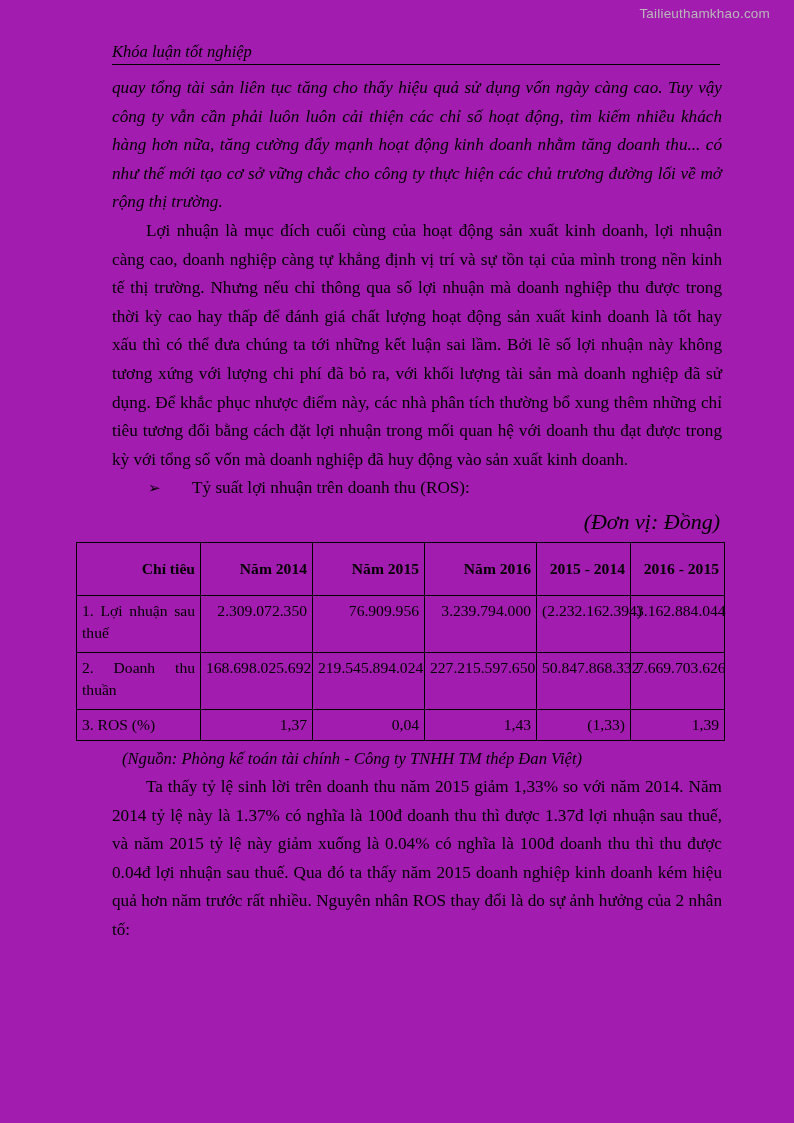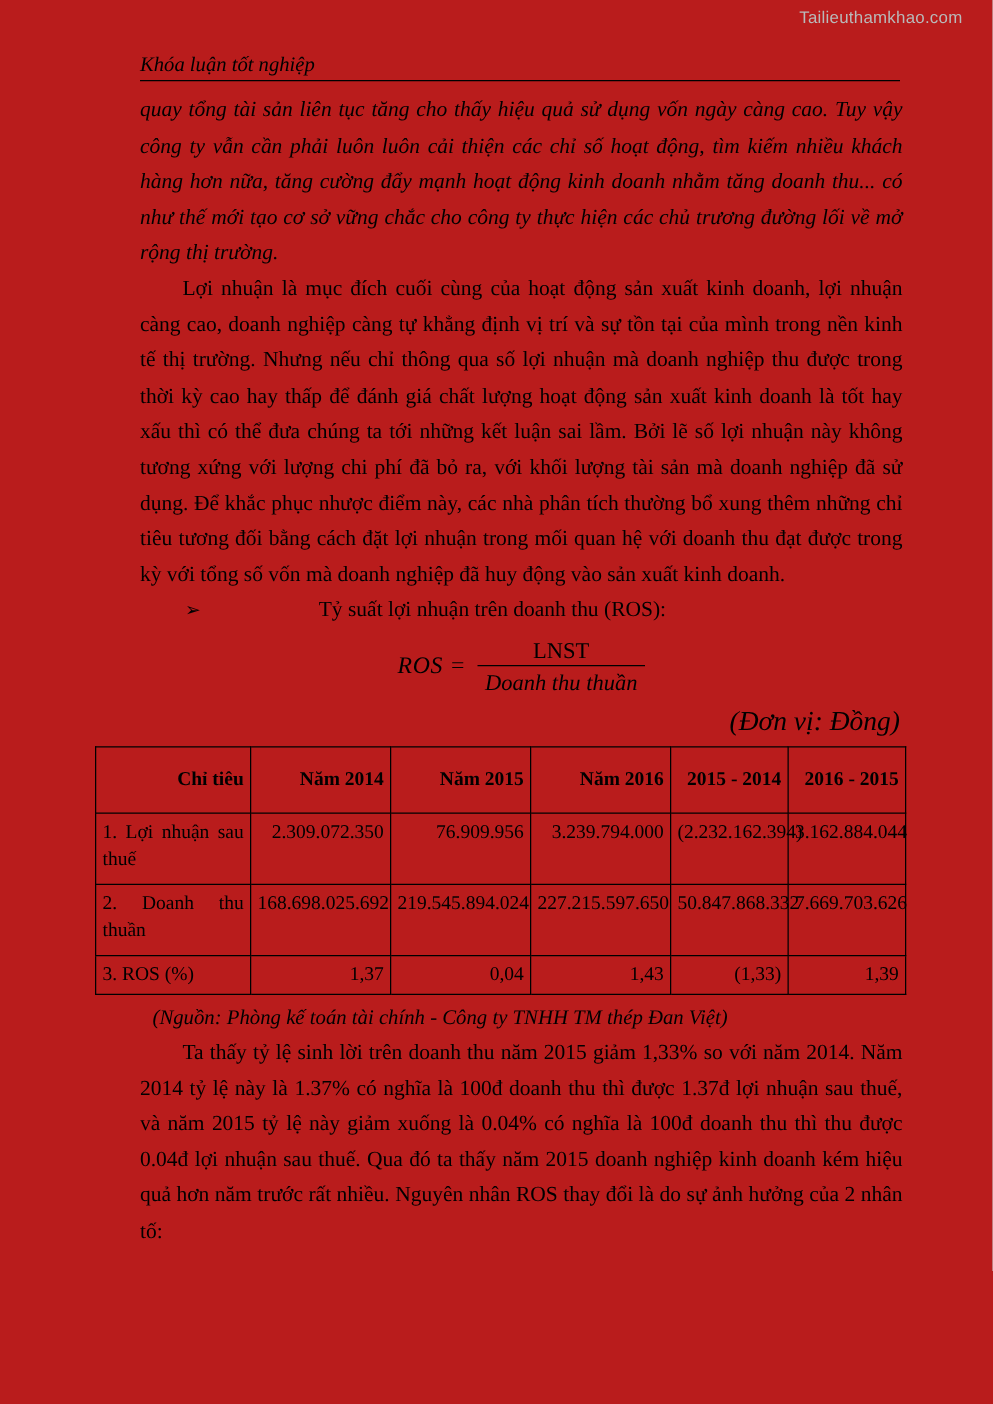--- a/index.html
+++ b/index.html
@@ -4,21 +4,21 @@
 <style>
   html, body {
     margin: 0;
     padding: 0;
     background: #c8c8c8;
   }
   .page {
     position: relative;
     width: 794px;
     height: 1123px;
-    background: #b91c1c;
+    background: #a21caf;
     margin: 0 auto;
     overflow: hidden;
     font-family: "Liberation Serif", "DejaVu Serif", serif;
     color: #000000;
     box-sizing: border-box;
   }
   .watermark {
     position: absolute;
     top: 6px;
     right: 24px;
@@ -81,21 +81,21 @@
     display: flex;
     align-items: baseline;
   }
   .bullet-mark {
     display: inline-block;
     width: 16px;
     margin-left: 36px;
     font-family: "DejaVu Sans", sans-serif;
     font-size: 15px;
   }
-  .bullet-text { margin-left: 91px; }
+  .bullet-text { margin-left: 28px; }
 
   
   .formula {
     display: flex;
     justify-content: center;
     align-items: center;
     margin-top: 6px;
     font-style: italic;
     font-size: 19px;
   }
@@ -216,28 +216,20 @@
     <p class="para italic noindent">quay tổng tài sản liên tục tăng cho thấy hiệu quả sử dụng vốn ngày càng cao. Tuy vậy công ty vẫn cần phải luôn luôn cải thiện các chỉ số hoạt động, tìm kiếm nhiều khách hàng hơn nữa, tăng cường đẩy mạnh hoạt động kinh doanh nhằm tăng doanh thu... có như thế mới tạo cơ sở vững chắc cho công ty thực hiện các chủ trương đường lối về mở rộng thị trường.</p>
 
 
     <p class="para">Lợi nhuận là mục đích cuối cùng của hoạt động sản xuất kinh doanh, lợi nhuận càng cao, doanh nghiệp càng tự khẳng định vị trí và sự tồn tại của mình trong nền kinh tế thị trường. Nhưng nếu chỉ thông qua số lợi nhuận mà doanh nghiệp thu được trong thời kỳ cao hay thấp để đánh giá chất lượng hoạt động sản xuất kinh doanh là tốt hay xấu thì có thể đưa chúng ta tới những kết luận sai lầm. Bởi lẽ số lợi nhuận này không tương xứng với lượng chi phí đã bỏ ra, với khối lượng tài sản mà doanh nghiệp đã sử dụng. Để khắc phục nhược điểm này, các nhà phân tích thường bổ xung thêm những chỉ tiêu tương đối bằng cách đặt lợi nhuận trong mối quan hệ với doanh thu đạt được trong kỳ với tổng số vốn mà doanh nghiệp đã huy động vào sản xuất kinh doanh.</p>
 
     <div class="bullet-line">
       <span class="bullet-mark">➢</span>
       <span class="bullet-text">Tỷ suất lợi nhuận trên doanh thu (ROS):</span>
     </div>
 
-    <div class="formula">
-      <span class="lhs">ROS =</span>
-      <span class="frac">
-        <span class="num">LNST</span>
-        <span class="bar"></span>
-        <span class="den">Doanh thu thuần</span>
-      </span>
-    </div>
 
 
     <div class="unit-note">(Đơn vị: Đồng)</div>
 
     <table class="data">
       <colgroup>
         <col style="width:124px">
         <col style="width:112px">
         <col style="width:112px">
         <col style="width:112px">

